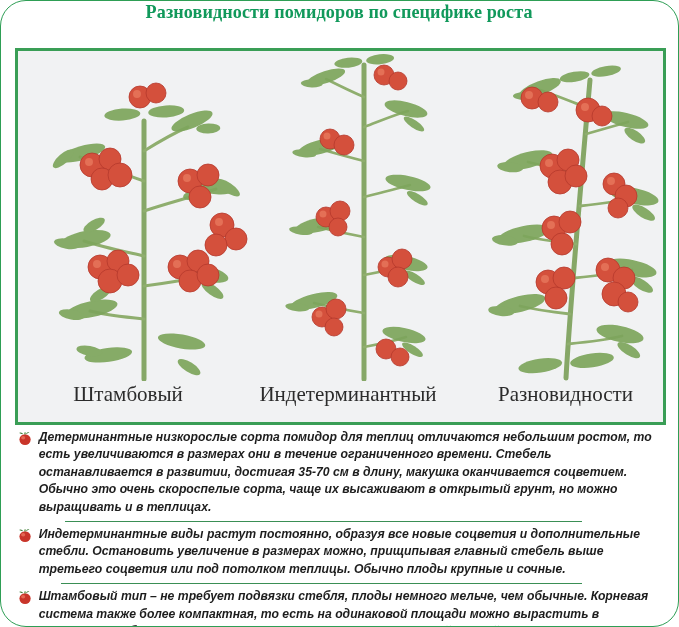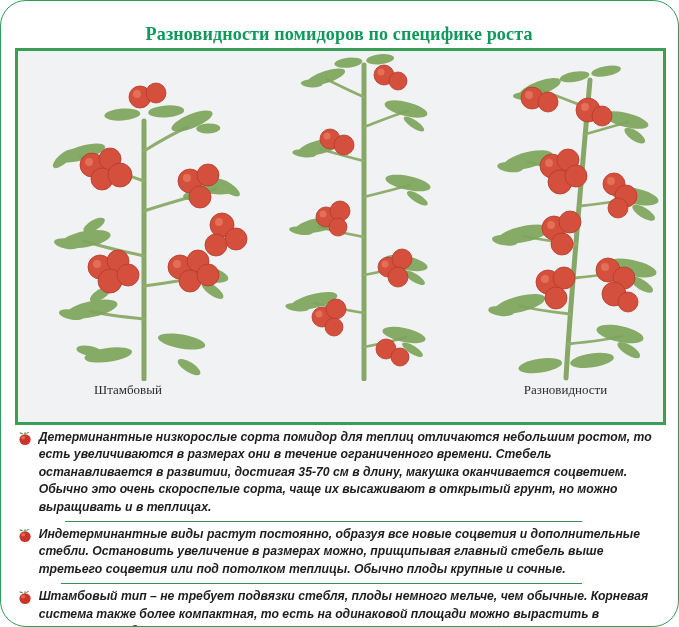--- a/index.html
+++ b/index.html
@@ -21,21 +21,21 @@
     background: #ffffff;
     border: 1.5px solid #2e9e55;
     border-radius: 26px;
     overflow: hidden;
   }
 
   
   .title-bar {
     height: 44px;
     display: flex;
-    align-items: flex-end;
+    align-items: flex-start;
     justify-content: center;
   }
   .title-text {
     color: #11995b;
     font-family: "Liberation Serif", serif;
     font-weight: bold;
     font-size: 19.5px;
     letter-spacing: .1px;
     transform: scaleX(.93);
     transform-origin: center;
@@ -69,21 +69,21 @@
     position: absolute;
     left: 0; right: 0;
     bottom: 8px;
     height: 32px;
   }
   .caption {
     position: absolute;
     text-align: center;
     color: #2b2b2b;
     font-family: "Liberation Serif", serif;
-    font-size: 13px;
+    font-size: 21px;
     white-space: nowrap;
   }
   .cap-1 { left: 10px;  width: 200px; }
   .cap-2 { left: 215px; width: 230px; }
   .cap-3 { left: 450px; width: 195px; }
 
   
   .body-block {
     position: absolute;
     left: 0;
@@ -400,20 +400,21 @@
               <circle cx="135" cy="211" r="4"></circle>
             </g>
           </g>
         </svg>
       </div>
 
     </div>
 
     <div class="captions">
       <div class="caption cap-1">Штамбовый</div>
+      <div class="caption cap-2">Индетерминантный</div>
       <div class="caption cap-3">Разновидности</div>
     </div>
   </div>
 
   <div class="body-block">
 
     <div class="para">
       <span class="bullet">
         <svg width="17" height="16" viewBox="0 0 17 16">
           <path d="M6 3.6 C4.3 2.2 2.6 2.4 2.2 3 C3.3 3.6 4.6 3.9 5.8 4.2 Z" fill="#3d7a36"></path>

